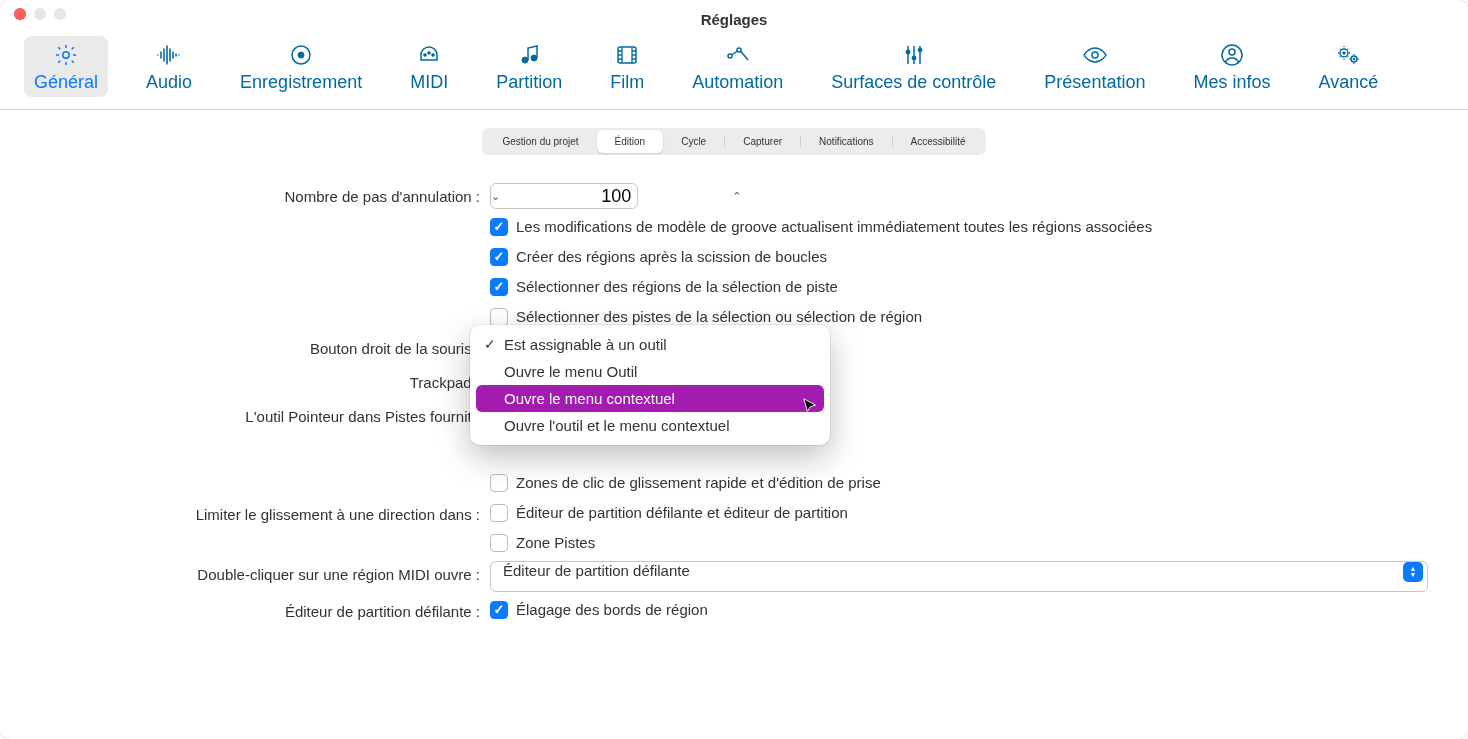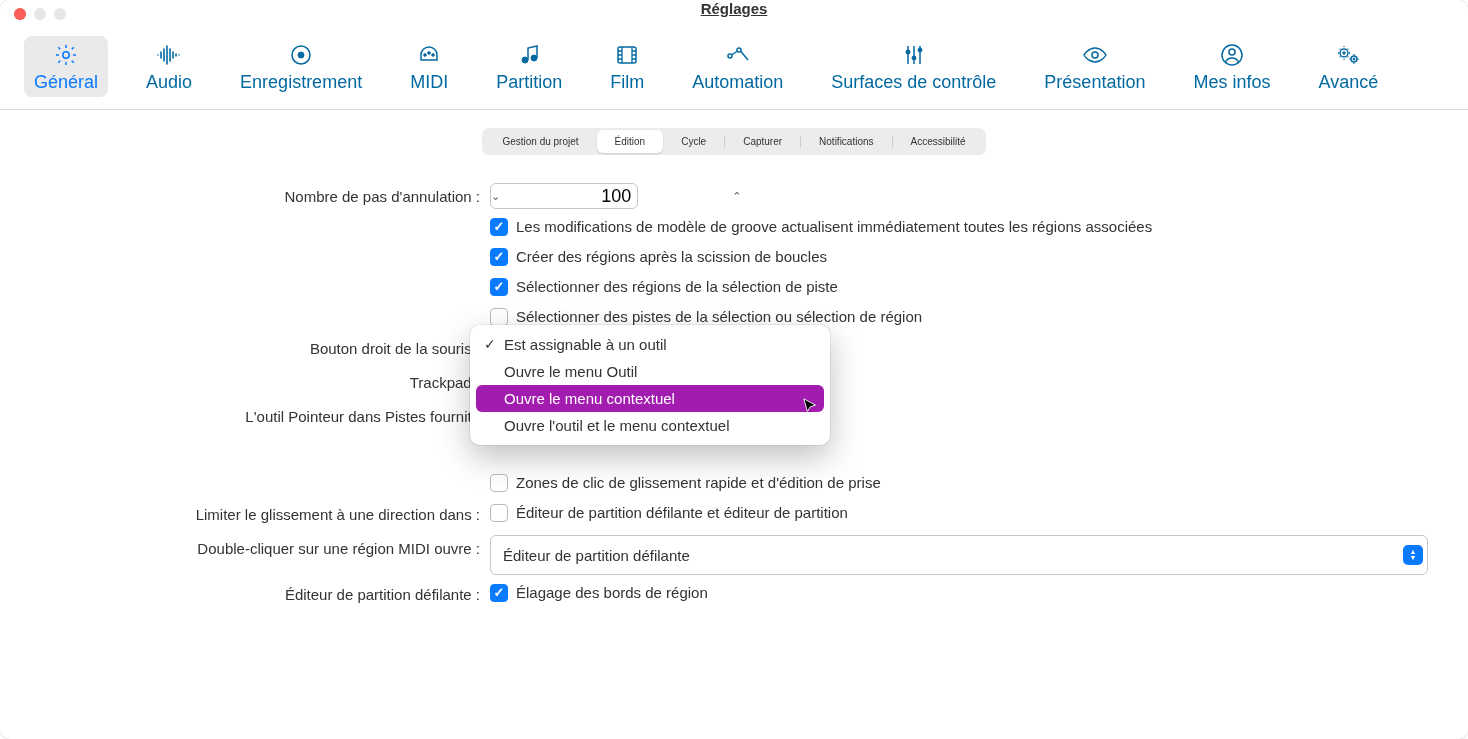--- a/index.html
+++ b/index.html
@@ -15,25 +15,24 @@
 .window {
   width: 100%; height: 100%;
   background: #ffffff;
   border-radius: 10px;
   overflow: hidden;
   box-shadow: 0 0 0 1px rgba(0,0,0,0.08);
 }
 .titlebar {
   height: 28px;
   display: flex;
-  align-items: flex-start;
+  align-items: flex-end;
   justify-content: center;
   position: relative;
   background: #fff;
-  text-decoration: underline;
 }
 .traffic {
   position: absolute; left: 14px; top: 8px;
   display: flex; gap: 8px;
 }
 .traffic span { width: 12px; height: 12px; border-radius: 50%; display: inline-block; }
 .traffic .red { background: #ff5f57; box-shadow: inset 0 0 0 0.5px rgba(0,0,0,0.15); }
 .traffic .yellow { background: #e6e6e6; }
 .traffic .green { background: #e6e6e6; }
 .title { font-weight: 600; font-size: 15px; color: #333; }
@@ -134,25 +133,24 @@
   border-color: #0a7aff;
 }
 .chk.checked .box::after {
   content: "✓";
   color: #fff;
   font-size: 13px;
   font-weight: 700;
 }
 .select {
   display: inline-flex;
-  align-items: center;
   justify-content: space-between;
   border: 1px solid #c6c6c6;
   border-radius: 6px;
-  height: 40px;
+  height: 31px;
   padding: 0 4px 0 12px;
   min-width: 310px;
   background: #fff;
   position: relative;
 }
 .select .caret {
   width: 20px; height: 20px;
   border-radius: 5px;
   background: #0a7aff;
   display: flex; flex-direction: column; align-items: center; justify-content: center;
@@ -390,20 +388,24 @@
       </div>
     </div>
 
     <div class="row">
       <div class="lab">Limiter le glissement à une direction dans :</div>
       <div class="ctrl">
         <div class="chk">
             <span class="box"></span>
             <span>Éditeur de partition défilante et éditeur de partition</span>
           </div>
+        <div class="chk">
+            <span class="box"></span>
+            <span>Zone Pistes</span>
+          </div>
       </div>
     </div>
 
     <div class="row">
       <div class="lab">Double-cliquer sur une région MIDI ouvre :</div>
       <div class="ctrl">
         <div class="select">
           <span>Éditeur de partition défilante</span>
           <span class="caret">▲<br>▼</span>
         </div>

